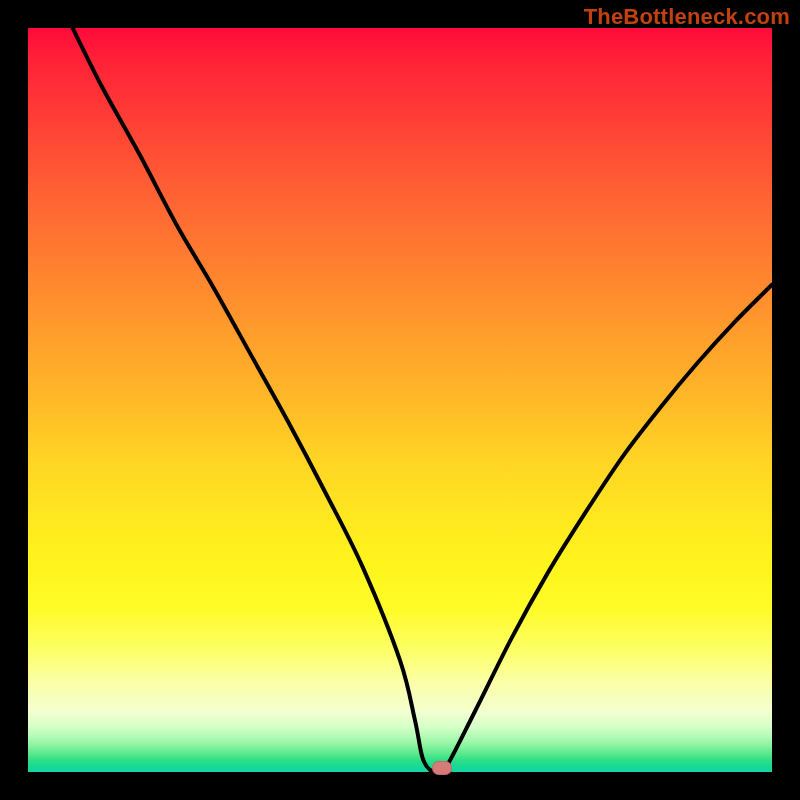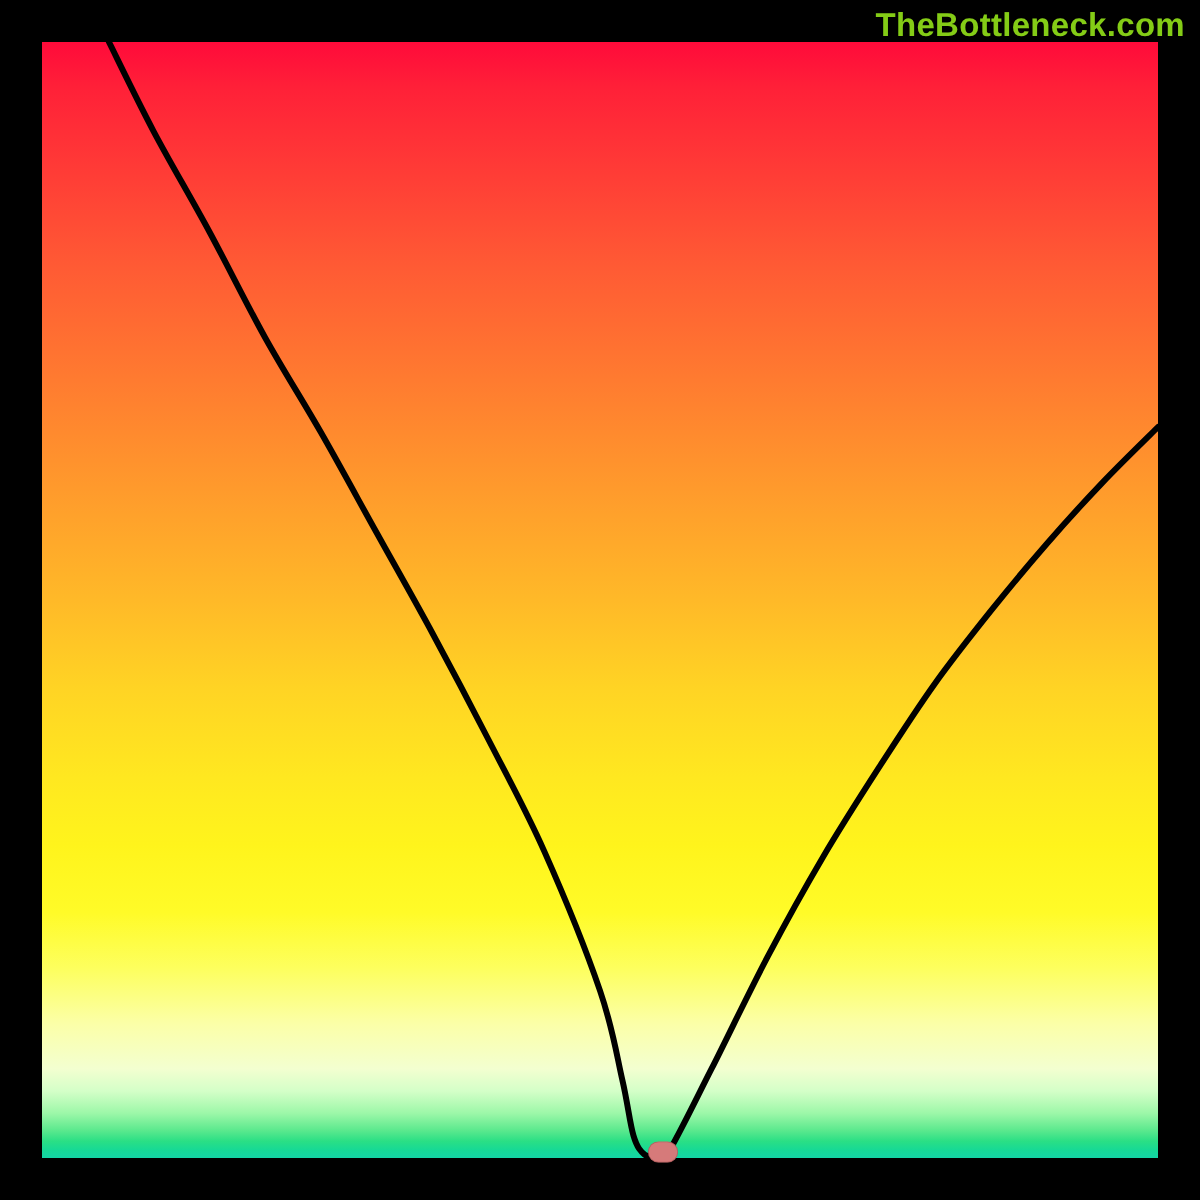--- a/index.html
+++ b/index.html
@@ -48,21 +48,21 @@
       #14d5a6 100%
     );
   }
   .watermark {
     position: absolute;
     top: 4px;
     right: 10px;
     font-family: Arial, Helvetica, sans-serif;
     font-size: 22px;
     font-weight: 600;
-    color: #84cc16;
+    color: #c2410c;
     letter-spacing: 0.2px;
   }
   svg.curve {
     position: absolute;
     left: 0;
     top: 0;
   }
   .marker {
     position: absolute;
     width: 20px;

